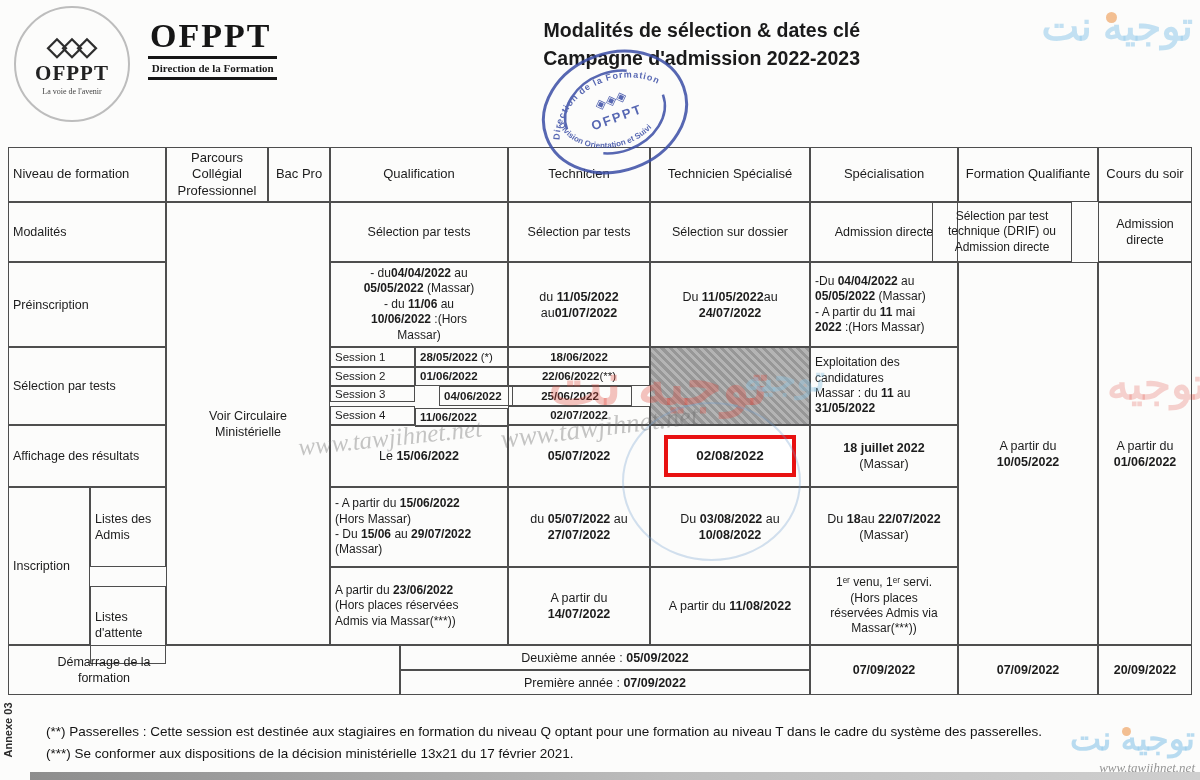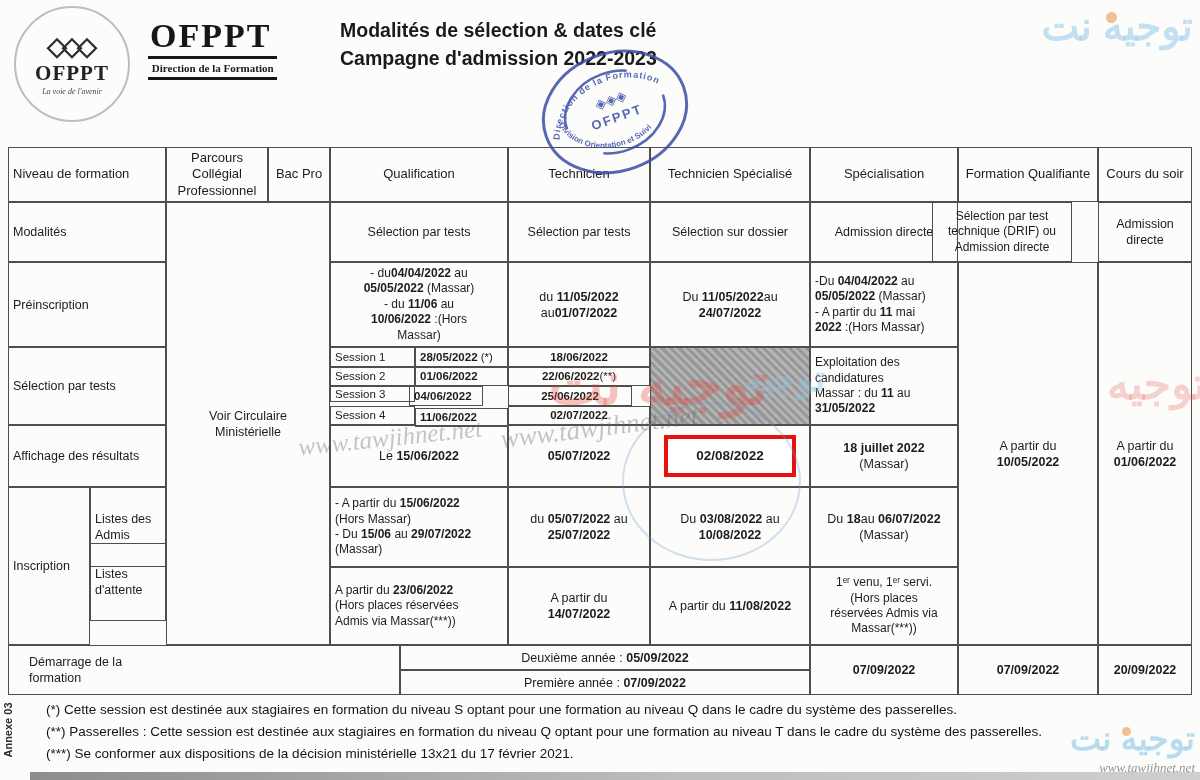--- a/index.html
+++ b/index.html
@@ -19,27 +19,27 @@
   .xs{font-size:11.5px;}
   .hatch{background:repeating-linear-gradient(45deg,#979797 0 3px,#b4b4b4 3px 6px);}
   .redbox{border:4px solid #e81111;background:#fff;font-weight:bold;font-size:13.5px;
           padding:8px 0;width:124px;text-align:center;}
 
   
   .logo-circle{position:absolute;left:14px;top:6px;width:112px;height:112px;border:2px solid #bdbdbd;
                border-radius:50%;display:flex;flex-direction:column;align-items:center;justify-content:center;z-index:3;}
   .logo-diamonds{font-size:26px;font-weight:bold;letter-spacing:-5px;color:#2e2e2e;line-height:1;margin-left:-5px;}
   .logo-ofppt{font-family:"Liberation Serif",serif;font-weight:bold;font-size:21px;letter-spacing:1px;color:#222;margin-top:2px;}
-  .logo-tag{font-family:"Liberation Serif",serif;font-style:italic;font-size:8px;color:#444;margin-top:1px;}
+  .logo-tag{font-family:"Liberation Serif",serif;font-size:8px;color:#444;margin-top:1px;}
   .brand{position:absolute;left:148px;top:18px;z-index:3;}
   .brand-main{font-family:"Liberation Serif",serif;font-weight:bold;font-size:34px;letter-spacing:2px;color:#161616;
               border-bottom:3px solid #161616;padding:0 6px 2px 2px;line-height:1.05;}
   .brand-sub{font-family:"Liberation Serif",serif;font-weight:bold;font-size:11px;color:#1a1a1a;text-align:center;
              border-bottom:3px solid #161616;padding:3px 0 3px 0;}
-  .title{position:absolute;left:340px;top:16px;width:520px;text-align:left;font-weight:bold;
+  .title{position:absolute;left:340px;top:16px;width:520px;text-align:right;font-weight:bold;
          font-size:19.5px;line-height:28px;color:#1a1a1a;z-index:3;}
 
   
   .stamp{position:absolute;left:537px;top:48px;z-index:20;opacity:.85;}
 
   
   .footnote{position:absolute;left:46px;width:1140px;font-size:13.5px;color:#141414;z-index:2;}
   .annexe{position:absolute;left:-20px;top:722px;width:60px;height:16px;transform:rotate(-90deg);
           font-size:11px;font-weight:bold;color:#2c2c2c;text-align:center;z-index:2;}
 
@@ -191,21 +191,21 @@
   <div class="cell xs left" style="left:415px;top:367px;width:93px;height:19px">
       <span class="t"><b>01/06/2022</b></span>
     </div>
   <div class="cell xs" style="left:508px;top:367px;width:142px;height:19px">
       <span class="t"><b>22/06/2022</b>(**)</span>
     </div>
 
   <div class="cell xs left" style="left:330px;top:386px;width:85px;height:16px">
       <span class="t">Session 3</span>
     </div>
-  <div class="cell xs left" style="left:409px;top:386px;width:74px;height:20px">
+  <div class="cell xs left" style="left:439px;top:386px;width:74px;height:20px">
       <span class="t"><b>04/06/2022</b></span>
     </div>
   <div class="cell xs" style="left:508px;top:386px;width:124px;height:20px">
       <span class="t"><b>25/06/2022</b></span>
     </div>
 
   <div class="cell xs left" style="left:330px;top:406px;width:85px;height:19px">
       <span class="t">Session 4</span>
     </div>
   <div class="cell xs left" style="left:415px;top:408px;width:93px;height:19px">
@@ -239,65 +239,64 @@
   <div class="cell left" style="left:8px;top:487px;width:82px;height:158px">
       <span class="t">Inscription</span>
     </div>
   <div class="cell left" style="left:90px;top:487px;width:76px;height:80px">
       <span class="t">Listes des<br>Admis</span>
     </div>
   <div class="cell sm left" style="left:330px;top:487px;width:178px;height:80px">
       <span class="t">- A partir du <b>15/06/2022</b><br>(Hors Massar)<br>- Du <b>15/06</b> au <b>29/07/2022</b><br>(Massar)</span>
     </div>
   <div class="cell" style="left:508px;top:487px;width:142px;height:80px">
-      <span class="t">du <b>05/07/2022</b> au<br><b>25/07/2022</b></span>
+      <span class="t">du <b>05/07/2022</b> au<br><b>27/07/2022</b></span>
     </div>
   <div class="cell" style="left:650px;top:487px;width:160px;height:80px">
       <span class="t">Du <b>03/08/2022</b> au<br><b>10/08/2022</b></span>
     </div>
   <div class="cell" style="left:810px;top:487px;width:148px;height:80px">
-      <span class="t">Du <b>18</b>au <b>06/07/2022</b><br>(Massar)</span>
-    </div>
-
-  <div class="cell left" style="left:90px;top:543px;width:76px;height:78px">
+      <span class="t">Du <b>18</b>au <b>22/07/2022</b><br>(Massar)</span>
+    </div>
+
+  <div class="cell left" style="left:90px;top:586px;width:76px;height:78px">
       <span class="t">Listes<br>d'attente</span>
     </div>
   <div class="cell sm left" style="left:330px;top:567px;width:178px;height:78px">
       <span class="t">A  partir  du  <b>23/06/2022</b><br>(Hors  places  réservées<br>Admis via Massar(***))</span>
     </div>
   <div class="cell" style="left:508px;top:567px;width:142px;height:78px">
       <span class="t">A partir du<br><b>14/07/2022</b></span>
     </div>
   <div class="cell" style="left:650px;top:567px;width:160px;height:78px">
       <span class="t">A partir du <b>11/08/2022</b></span>
     </div>
   <div class="cell sm" style="left:810px;top:567px;width:148px;height:78px">
       <span class="t">1ᵉʳ venu, 1ᵉʳ servi.<br>(Hors places<br>réservées Admis via<br>Massar(***))</span>
     </div>
 
   <div class="cell left" style="left:8px;top:645px;width:392px;height:50px;padding-left:20px">
-      <span class="t" style="width:150px;text-align:left">Démarrage de la<br>formation</span>
+      <span class="t" style="width:150px;text-align:center">Démarrage de la<br>formation</span>
     </div>
   <div class="cell" style="left:400px;top:645px;width:410px;height:25px">
       <span class="t">Deuxième année : <b>05/09/2022</b></span>
     </div>
   <div class="cell" style="left:400px;top:670px;width:410px;height:25px">
       <span class="t">Première année   : <b>07/09/2022</b></span>
     </div>
   <div class="cell" style="left:810px;top:645px;width:148px;height:50px">
       <span class="t"><b>07/09/2022</b></span>
     </div>
   <div class="cell" style="left:958px;top:645px;width:140px;height:50px">
       <span class="t"><b>07/09/2022</b></span>
     </div>
   <div class="cell" style="left:1098px;top:645px;width:94px;height:50px">
       <span class="t"><b>20/09/2022</b></span>
     </div>
 
-  <div class="footnote" style="top:702px">(*) Cette session est destinée aux stagiaires en formation du niveau S optant pour une formation au niveau Q dans le cadre du système des passerelles.</div>
   <div class="footnote" style="top:724px">(**) Passerelles : Cette session est destinée aux stagiaires en formation du niveau Q optant pour une formation au niveau T dans le cadre du système des passerelles.</div>
   <div class="footnote" style="top:746px">(***) Se conformer aux dispositions de la décision ministérielle 13x21 du 17 février 2021.</div>
   <div class="annexe">Annexe 03</div>
 
   <div class="wm wm-red" style="left:428px;top:350px;width:340px">توجيه نت</div>
   <div class="wm wm-blue-ar" style="left:715px;top:358px;width:110px">توجيه</div>
   <div class="wm wm-red2" style="left:1126px;top:358px;width:80px">توجيه</div>
   <div class="wm wm-url" style="left:298px;top:424px;font-size:25px;transform:rotate(-6deg)">www.tawjihnet.net</div>
   <div class="wm wm-url" style="left:500px;top:412px;font-size:27px;transform:rotate(-7deg)">www.tawjihnet.net</div>
   <div class="wm wm-ellipse" style="left:622px;top:402px"></div>

